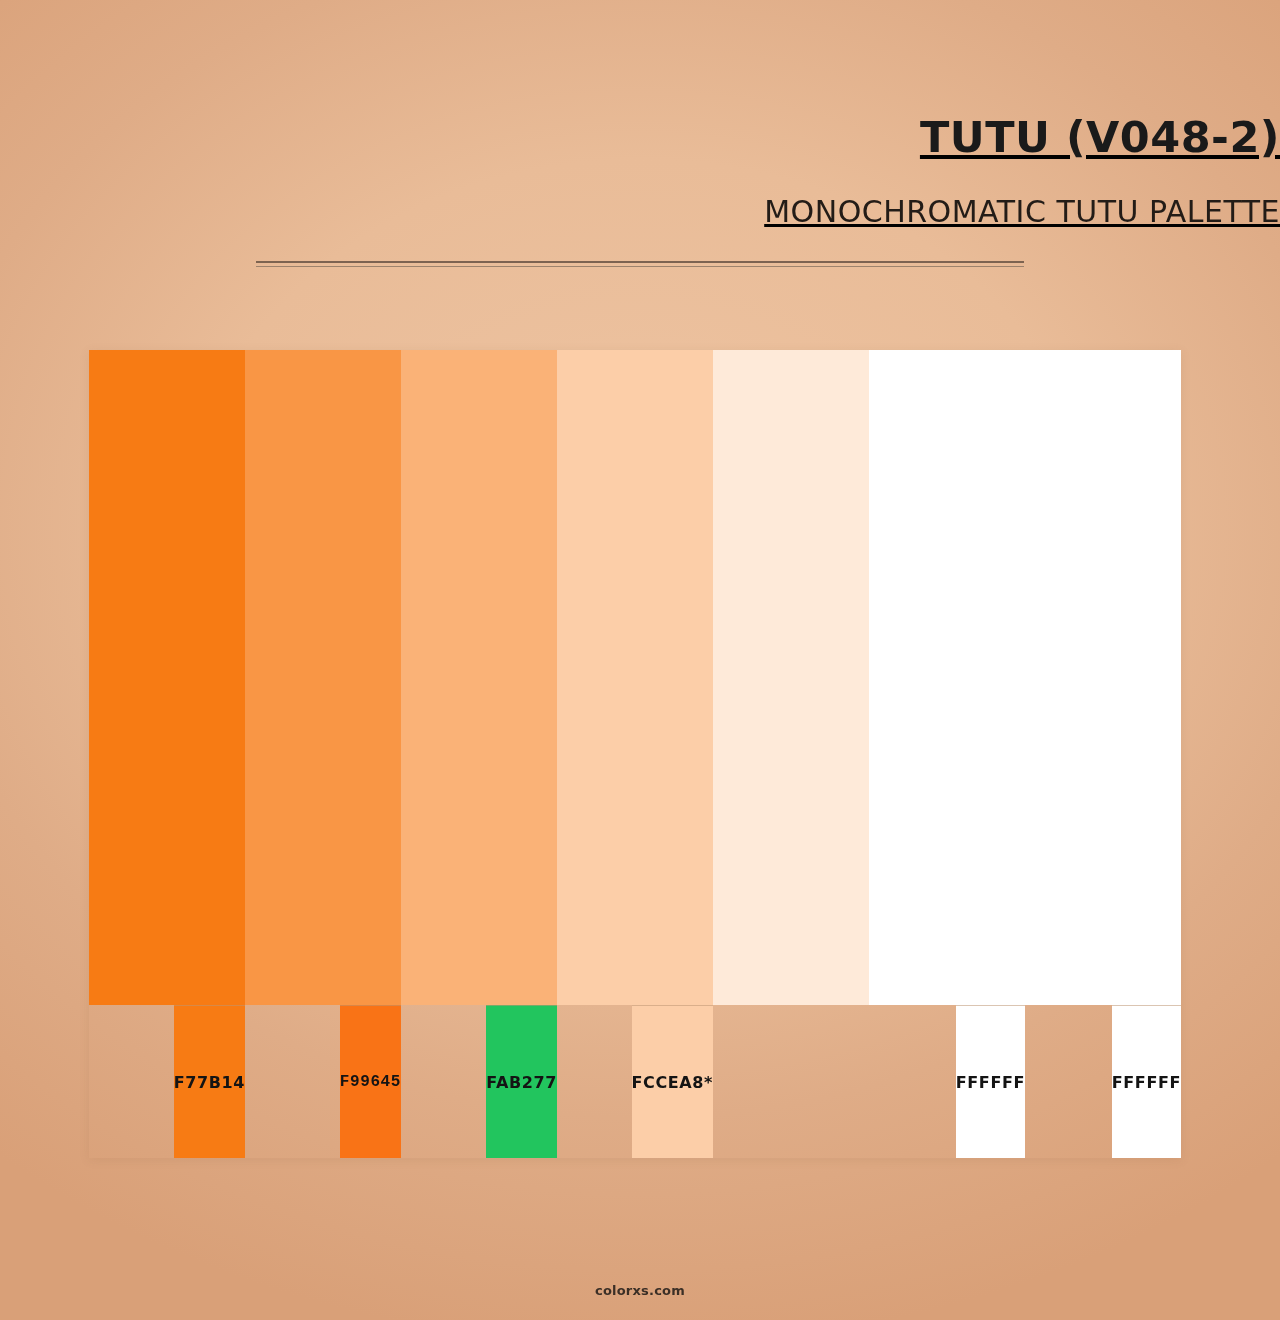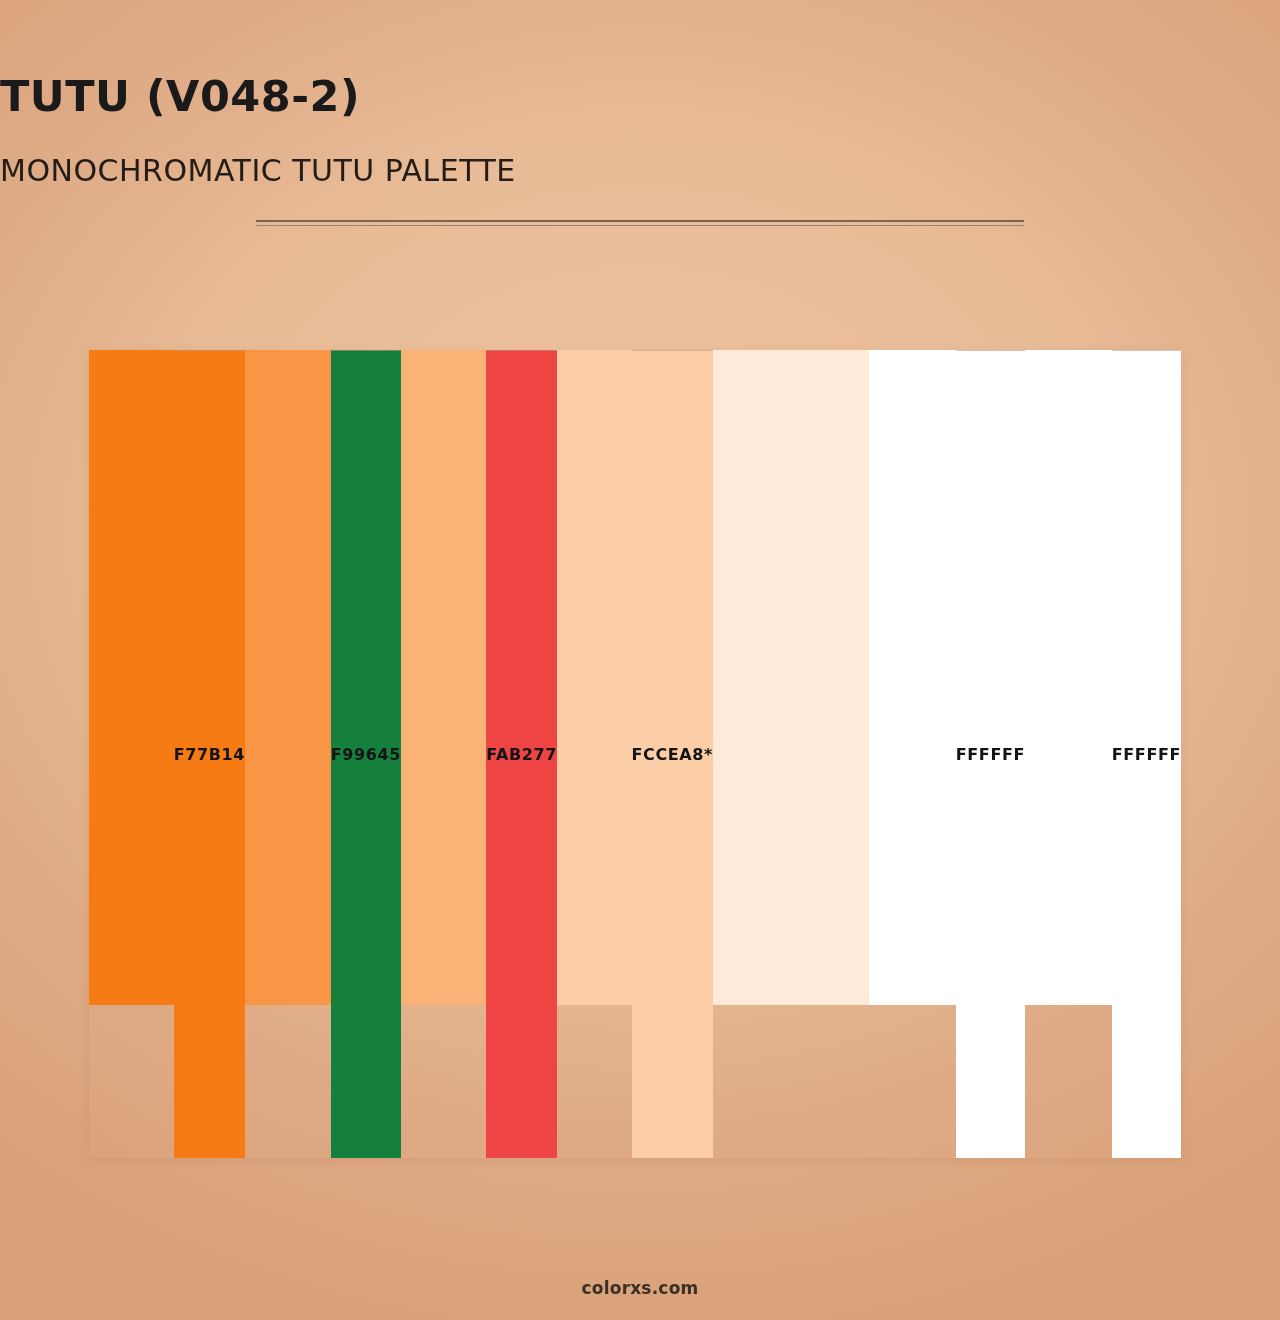--- a/index.html
+++ b/index.html
@@ -15,22 +15,23 @@
     position: relative;
   }
 
   .page {
     position: relative;
     width: 1280px;
     height: 1320px;
   }
 
   .header {
-    text-align: left;
-    padding-top: 72px;
+    text-align: right;
+    padding-top: 113px;
+    text-decoration: underline;
   }
 
   .title {
     font-size: 43px;
     font-weight: bold;
     color: #1a1a1a;
     letter-spacing: 0.5px;
     margin: 0;
     line-height: 1.15;
   }
@@ -65,21 +66,23 @@
     top: 350px;
     width: 1092px;
     height: 808px;
     display: flex;
     box-shadow: 0 2px 10px rgba(120, 80, 50, 0.10);
   }
 
   .swatch {
     flex: 1 1 0;
     display: flex;
+    flex-direction: column;
     position: relative;
+    align-items: flex-end;
   }
 
   .swatch .chip {
     height: 655px;
     width: 100%;
   }
 
   .swatch .labelbox {
     flex: 1 1 auto;
     display: flex;
@@ -94,21 +97,21 @@
     color: #141414;
     letter-spacing: 0.6px;
   }
 
   .footer {
     position: absolute;
     left: 0;
     right: 0;
     bottom: 22px;
     text-align: center;
-    font-size: 17px;
+    font-size: 13px;
     font-weight: bold;
     color: #3b2f26;
     letter-spacing: 0.2px;
   }
 </style>
 </head>
 <body>
 
 <div class="page">
 
@@ -123,27 +126,27 @@
 
   <div class="palette" id="palette">
       <div class="swatch">
         <div class="chip" style="background: rgb(247, 123, 20);"></div>
         <div class="labelbox" style="background: rgb(247, 123, 20);">
           <span class="hex">F77B14</span>
         </div>
       </div>
       <div class="swatch">
         <div class="chip" style="background: rgb(249, 150, 69);"></div>
-        <div class="labelbox" style="background: #15803d;">
+        <div class="labelbox" style="background: #f97316; font-family: Liberation Mono, monospace;">
           <span class="hex">F99645</span>
         </div>
       </div>
       <div class="swatch">
         <div class="chip" style="background: rgb(250, 178, 119);"></div>
-        <div class="labelbox" style="background: #ef4444;">
+        <div class="labelbox" style="background: #22c55e;">
           <span class="hex">FAB277</span>
         </div>
       </div>
       <div class="swatch">
         <div class="chip" style="background: rgb(252, 206, 168);"></div>
         <div class="labelbox" style="background: rgb(252, 206, 168);">
           <span class="hex">FCCEA8*</span>
         </div>
       </div>
       <div class="swatch">

